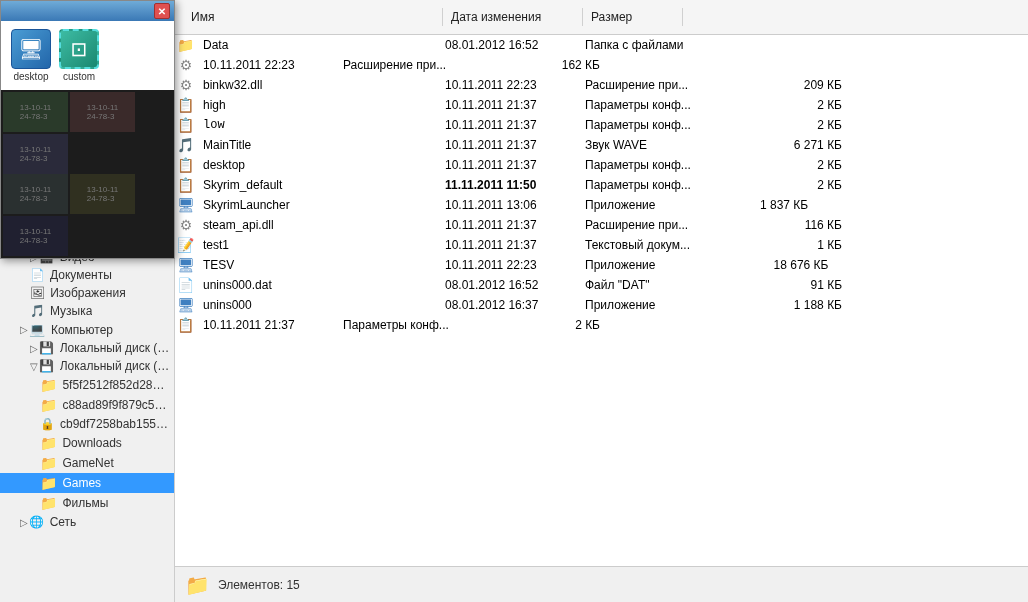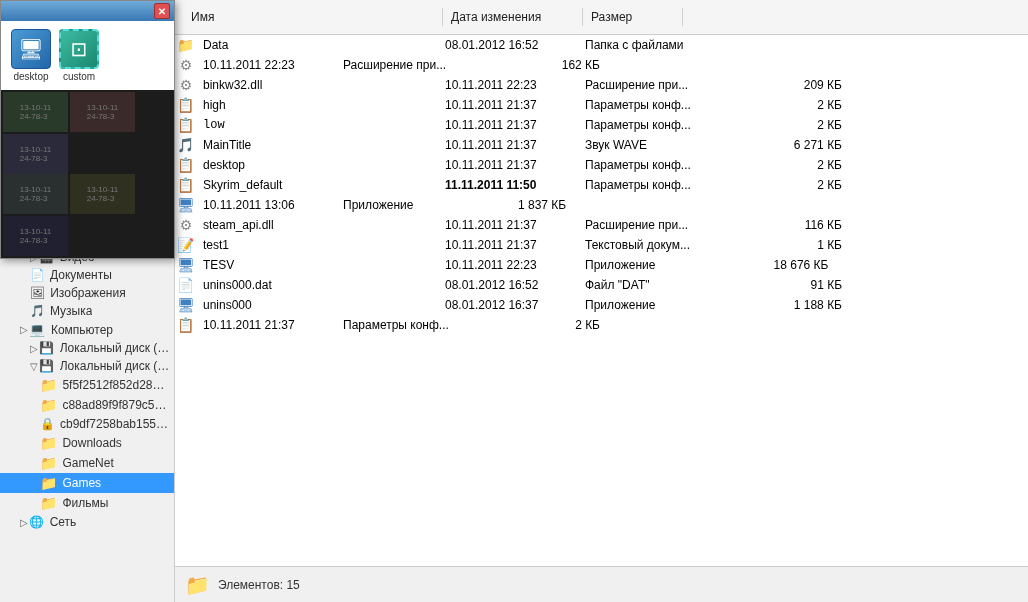--- a/index.html
+++ b/index.html
@@ -492,20 +492,21 @@
   </div>
           <div class="file-row">
     <div class="file-icon" style="color:#6080a0; font-size:14px;">📋</div>
     <div class="file-cell col-name" style="width:242px;">Skyrim_default</div>
     <div class="file-cell col-date" style="width:140px;font-weight:bold;">11.11.2011 11:50</div>
     <div class="file-cell col-type" style="width:175px;">Параметры конф...</div>
     <div class="file-cell col-size" style="width:90px; text-align:right;">2 КБ</div>
   </div>
           <div class="file-row">
     <div class="file-icon" style="color:#4080c0; font-size:14px;">🖥</div>
+    <div class="file-cell col-name" style="width:242px;">SkyrimLauncher</div>
     <div class="file-cell col-date" style="width:140px;">10.11.2011 13:06</div>
     <div class="file-cell col-type" style="width:175px;">Приложение</div>
     <div class="file-cell col-size" style="width:90px; ">1 837 КБ</div>
   </div>
           <div class="file-row">
     <div class="file-icon" style="color:#888; font-size:14px;">⚙</div>
     <div class="file-cell col-name" style="width:242px;">steam_api.dll</div>
     <div class="file-cell col-date" style="width:140px;">10.11.2011 21:37</div>
     <div class="file-cell col-type" style="width:175px;">Расширение при...</div>
     <div class="file-cell col-size" style="width:90px; text-align:right;">116 КБ</div>

